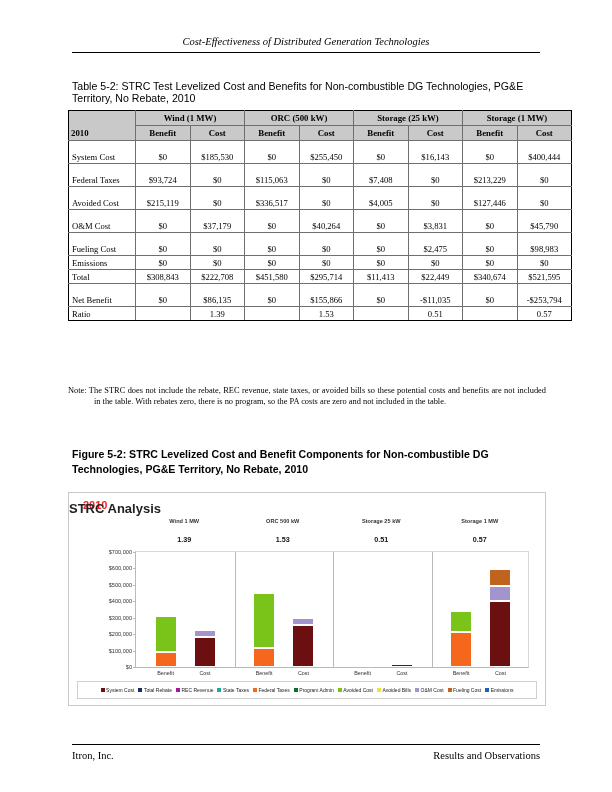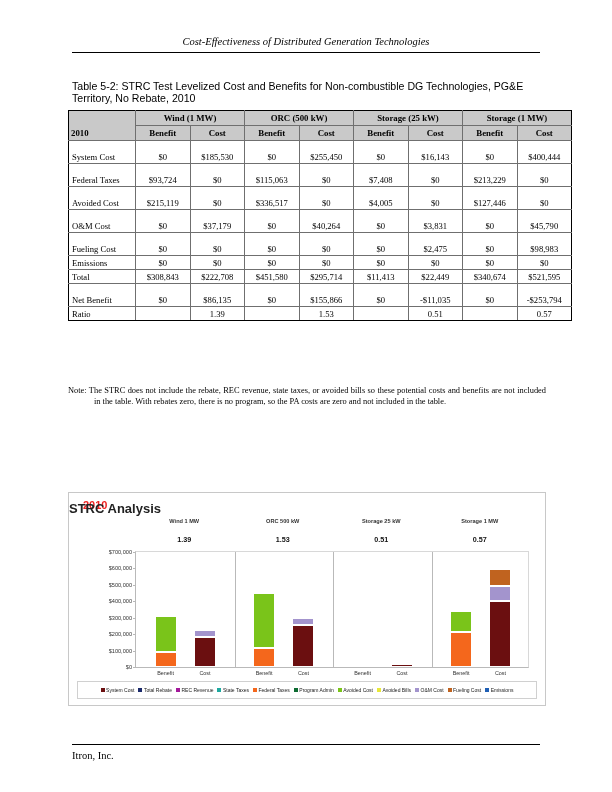--- a/index.html
+++ b/index.html
@@ -287,20 +287,21 @@
             <td class="num lastcol">0.57</td>
           </tr>
         </tbody>
     </table>
   </div>
 
   <div class="note">
     <span class="hang">Note: The STRC does not include the rebate, REC revenue, state taxes, or avoided bills so these potential costs and benefits are not included in the table.  With rebates zero, there is no program, so the PA costs are zero and not included in the table.</span>
   </div>
 
+  <div class="fig-caption">Figure 5-2:  STRC Levelized Cost and Benefit Components for Non-combustible DG Technologies, PG&amp;E Territory, No Rebate, 2010</div>
 
   <div class="chart-box">
     <div class="chart-year">2010</div>
     <div class="chart-title">STRC Analysis</div>
     <div id="grp-heads">
         <div class="grp-head" style="left: 66px; width: 98.5px;">
           <span class="gname">Wind 1 MW</span>
           <span class="gratio">1.39</span>
         </div>
         <div class="grp-head" style="left: 164.5px; width: 98.5px;">
@@ -422,14 +423,15 @@
         </div>
         <div class="lgi">
           <span class="lgsw" style="background: rgb(31, 95, 180);"></span>
           <span class="lgtx">Emissions</span>
         </div>
       </div>
   </div>
 
   <div class="rule-bot"></div>
   <div class="foot foot-l">Itron, Inc.</div>
+  <div class="foot foot-r">Results and Observations</div>
 
 </div>
 
 </body></html>

